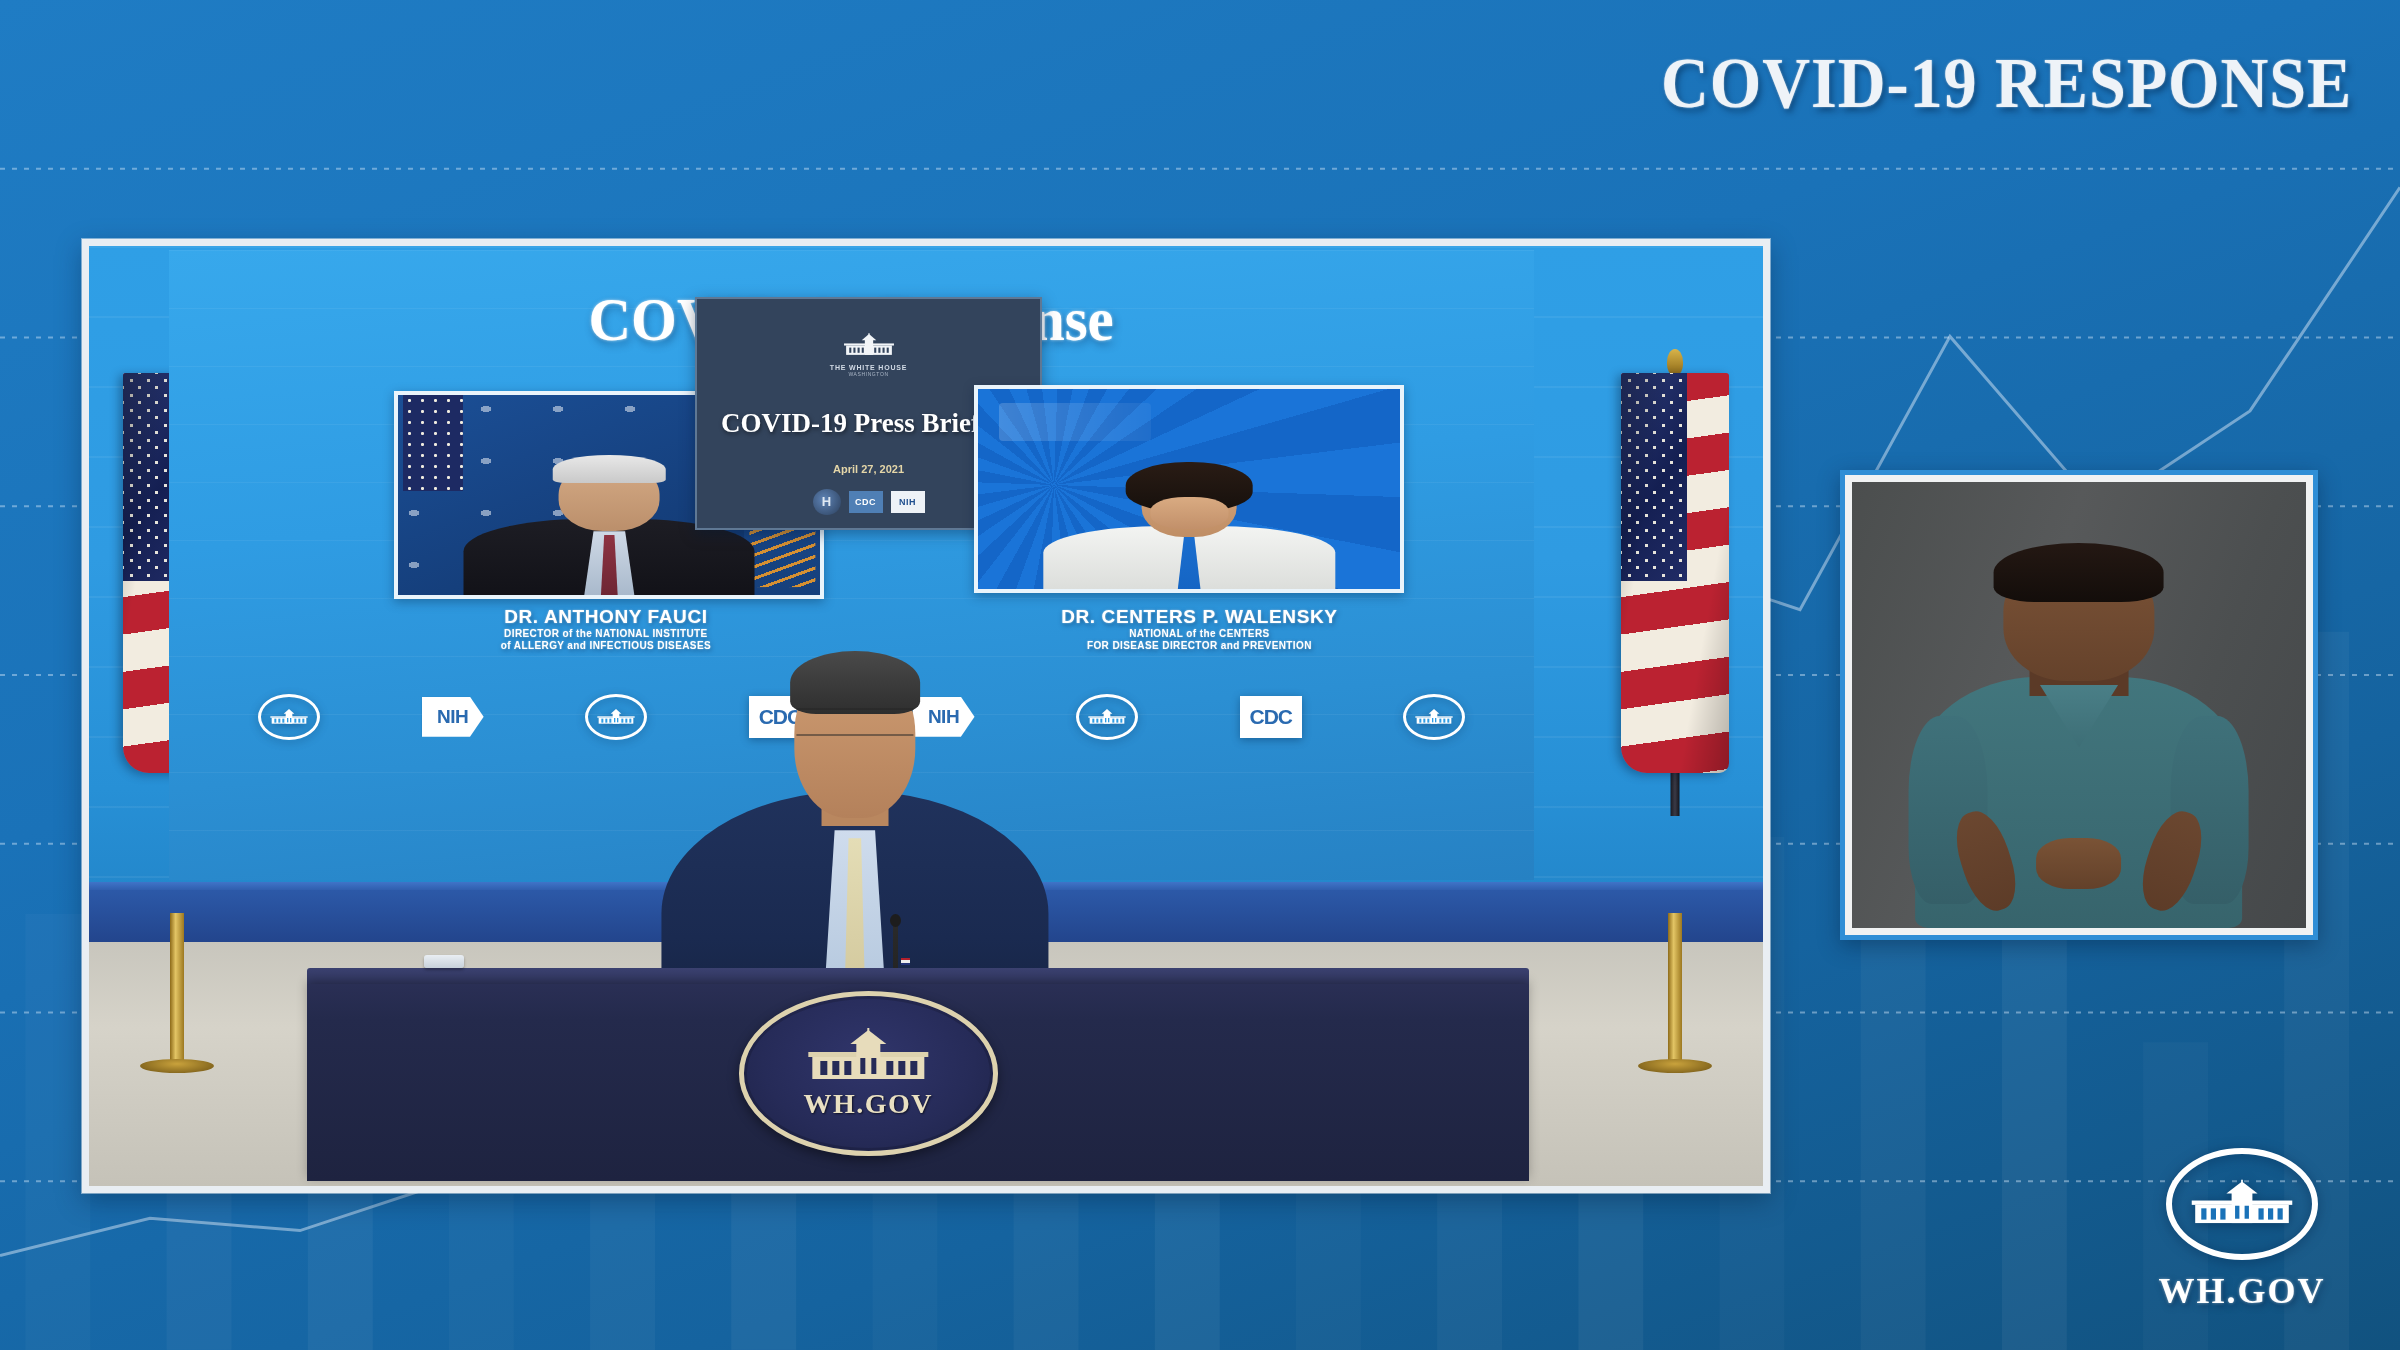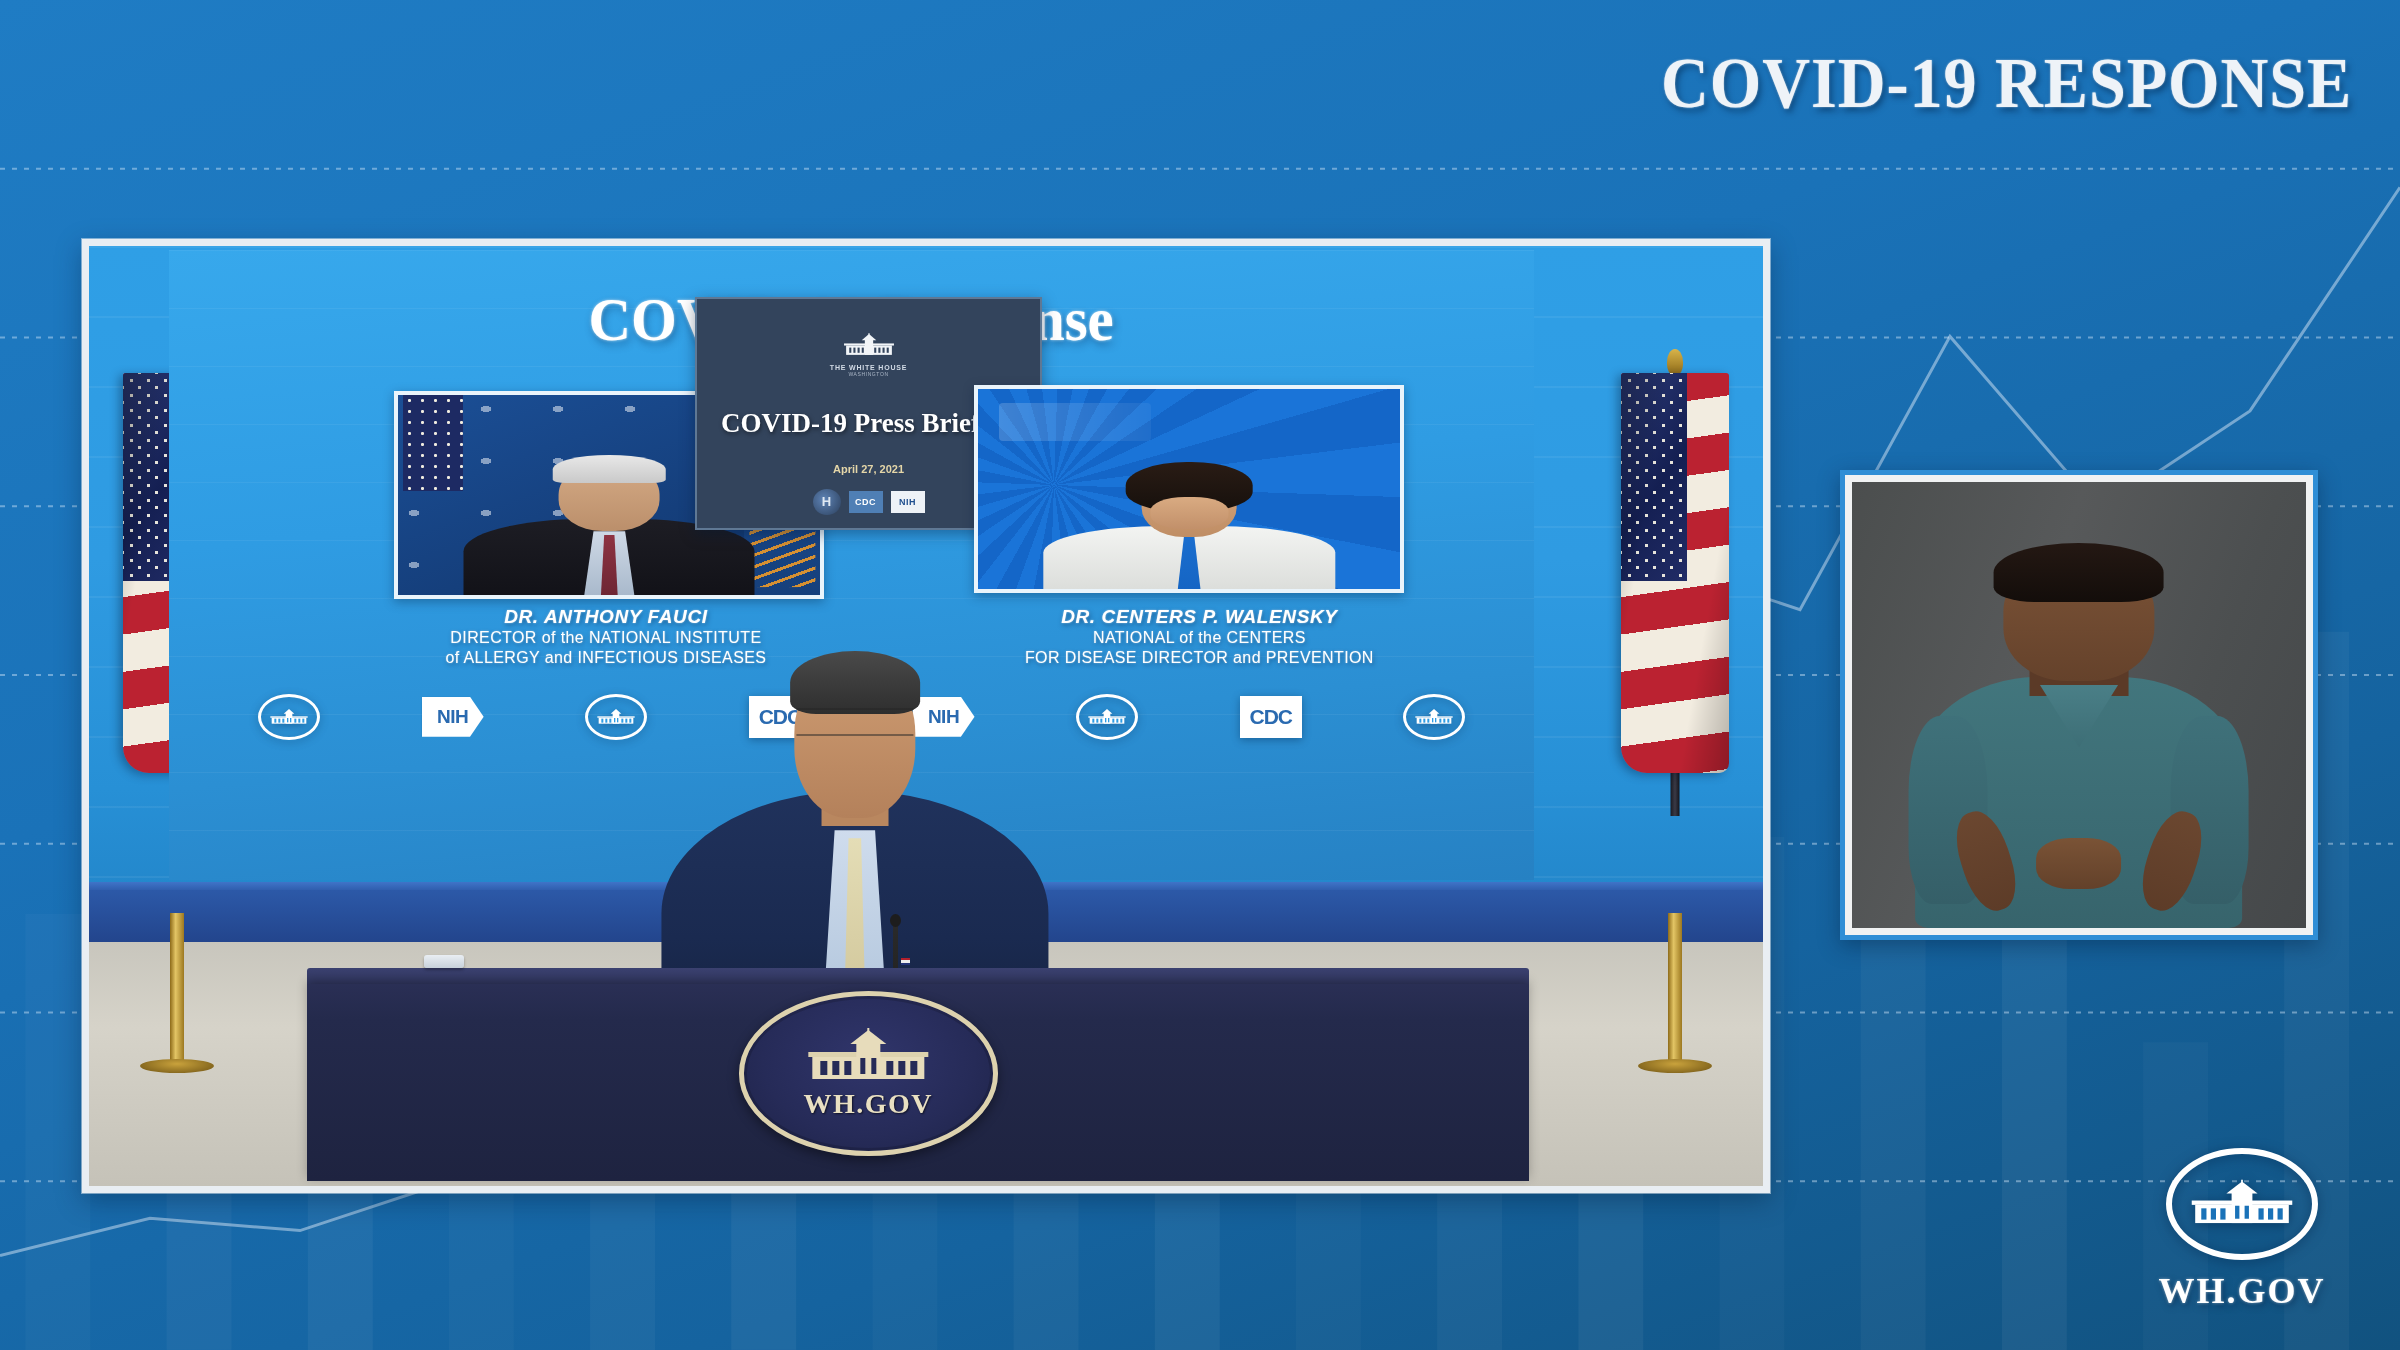--- a/index.html
+++ b/index.html
@@ -220,24 +220,23 @@
     width:34px;height:22px;background:#eef2f7;color:#1f4f8f;
     font-size:9px;font-weight:bold;letter-spacing:.5px;
     display:flex;align-items:center;justify-content:center;
   }
 
   
   .nameplate { position:absolute; text-align:center; color:#ffffff; }
   .np-name {
     font-weight:bold; font-size:19px; letter-spacing:.6px;
     text-shadow:0 0 2px rgba(255,255,255,.55), 1px 2px 5px rgba(0,40,85,.55);
-    font-style:italic;
   }
   .np-role {
-    font-weight:normal; font-size:16px; letter-spacing:.4px; line-height:1.28;
+    font-weight:bold; font-size:10px; letter-spacing:.4px; line-height:1.28;
     text-shadow:0 0 2px rgba(255,255,255,.45), 1px 2px 4px rgba(0,40,85,.5);
   }
   #np-fauci { left:13%; top:56.5%; width:38%; }
   #np-walensky { left:55.5%; top:56.5%; width:40%; }
 
   
   #logo-strip {
     position:absolute; left:6.5%; right:5%; top:70.5%;
     display:flex; align-items:center; justify-content:space-between;
   }

